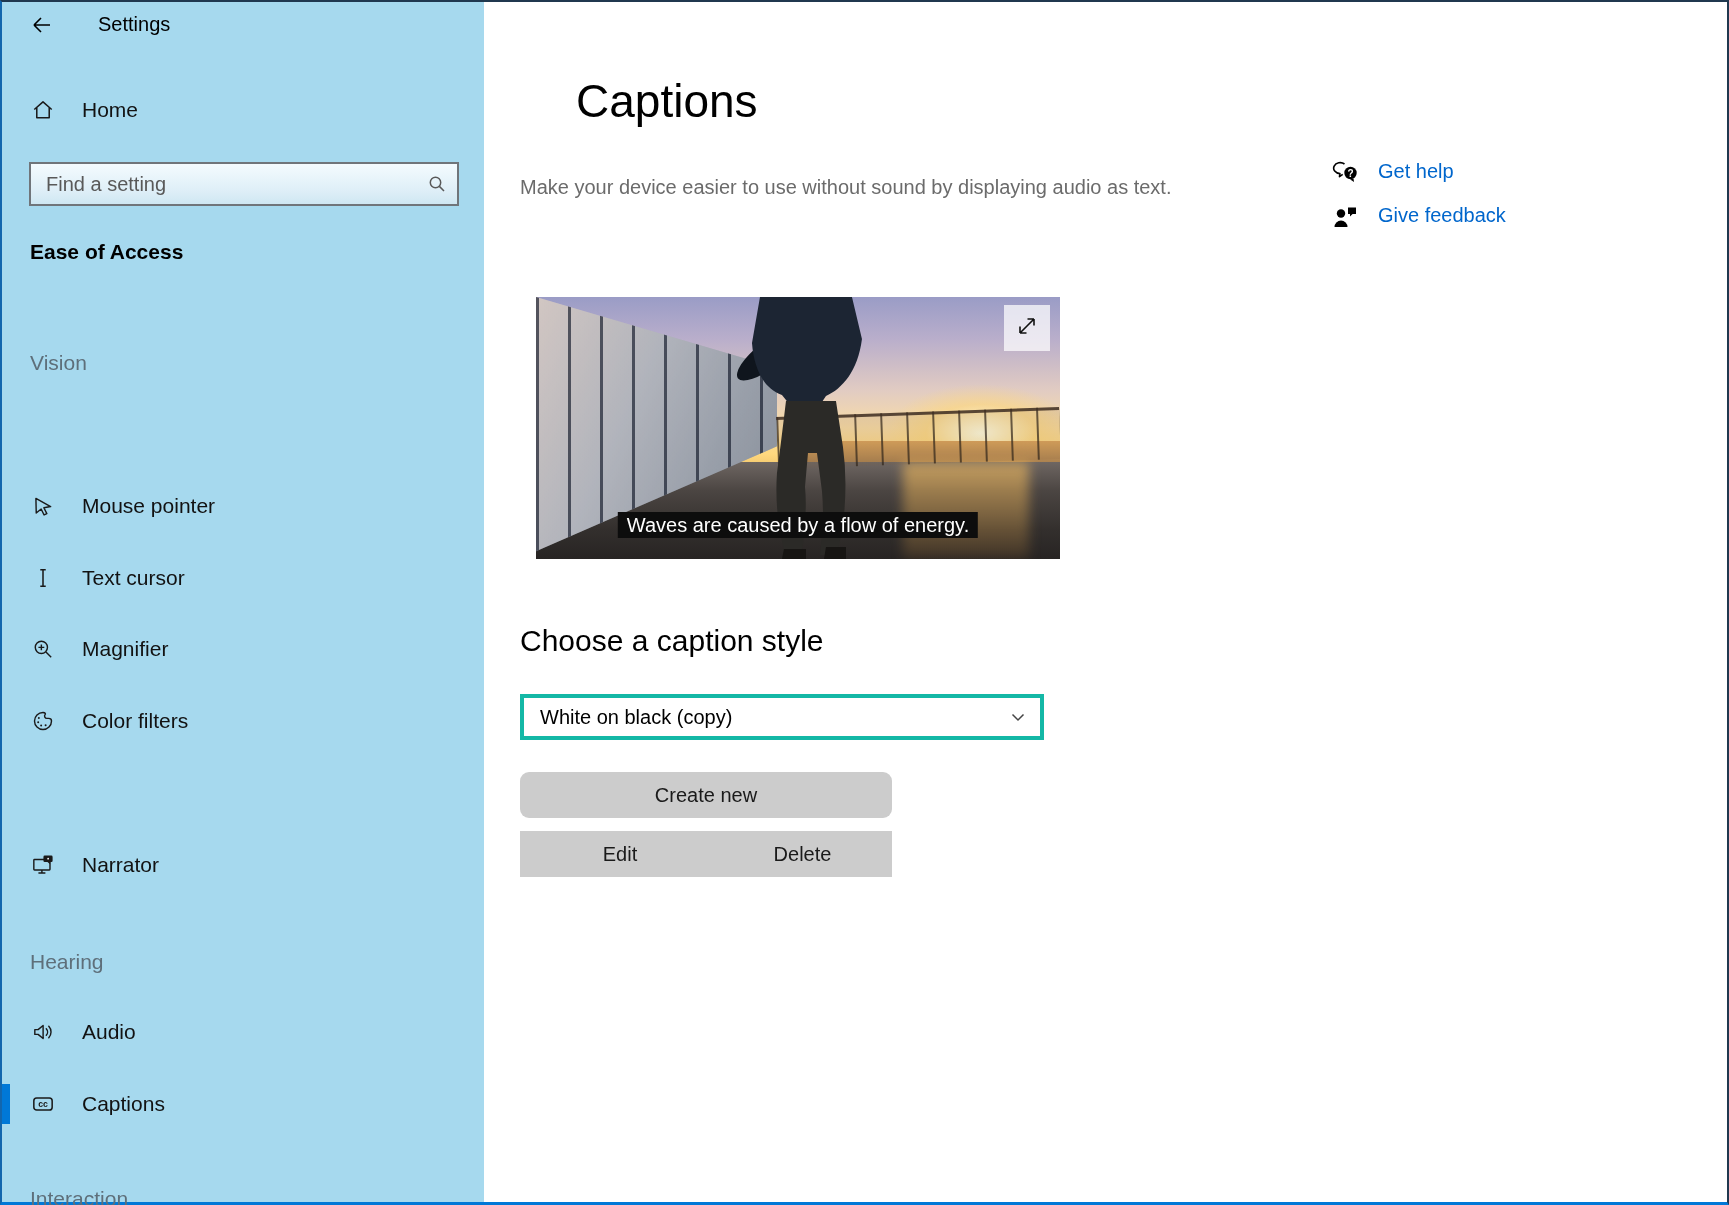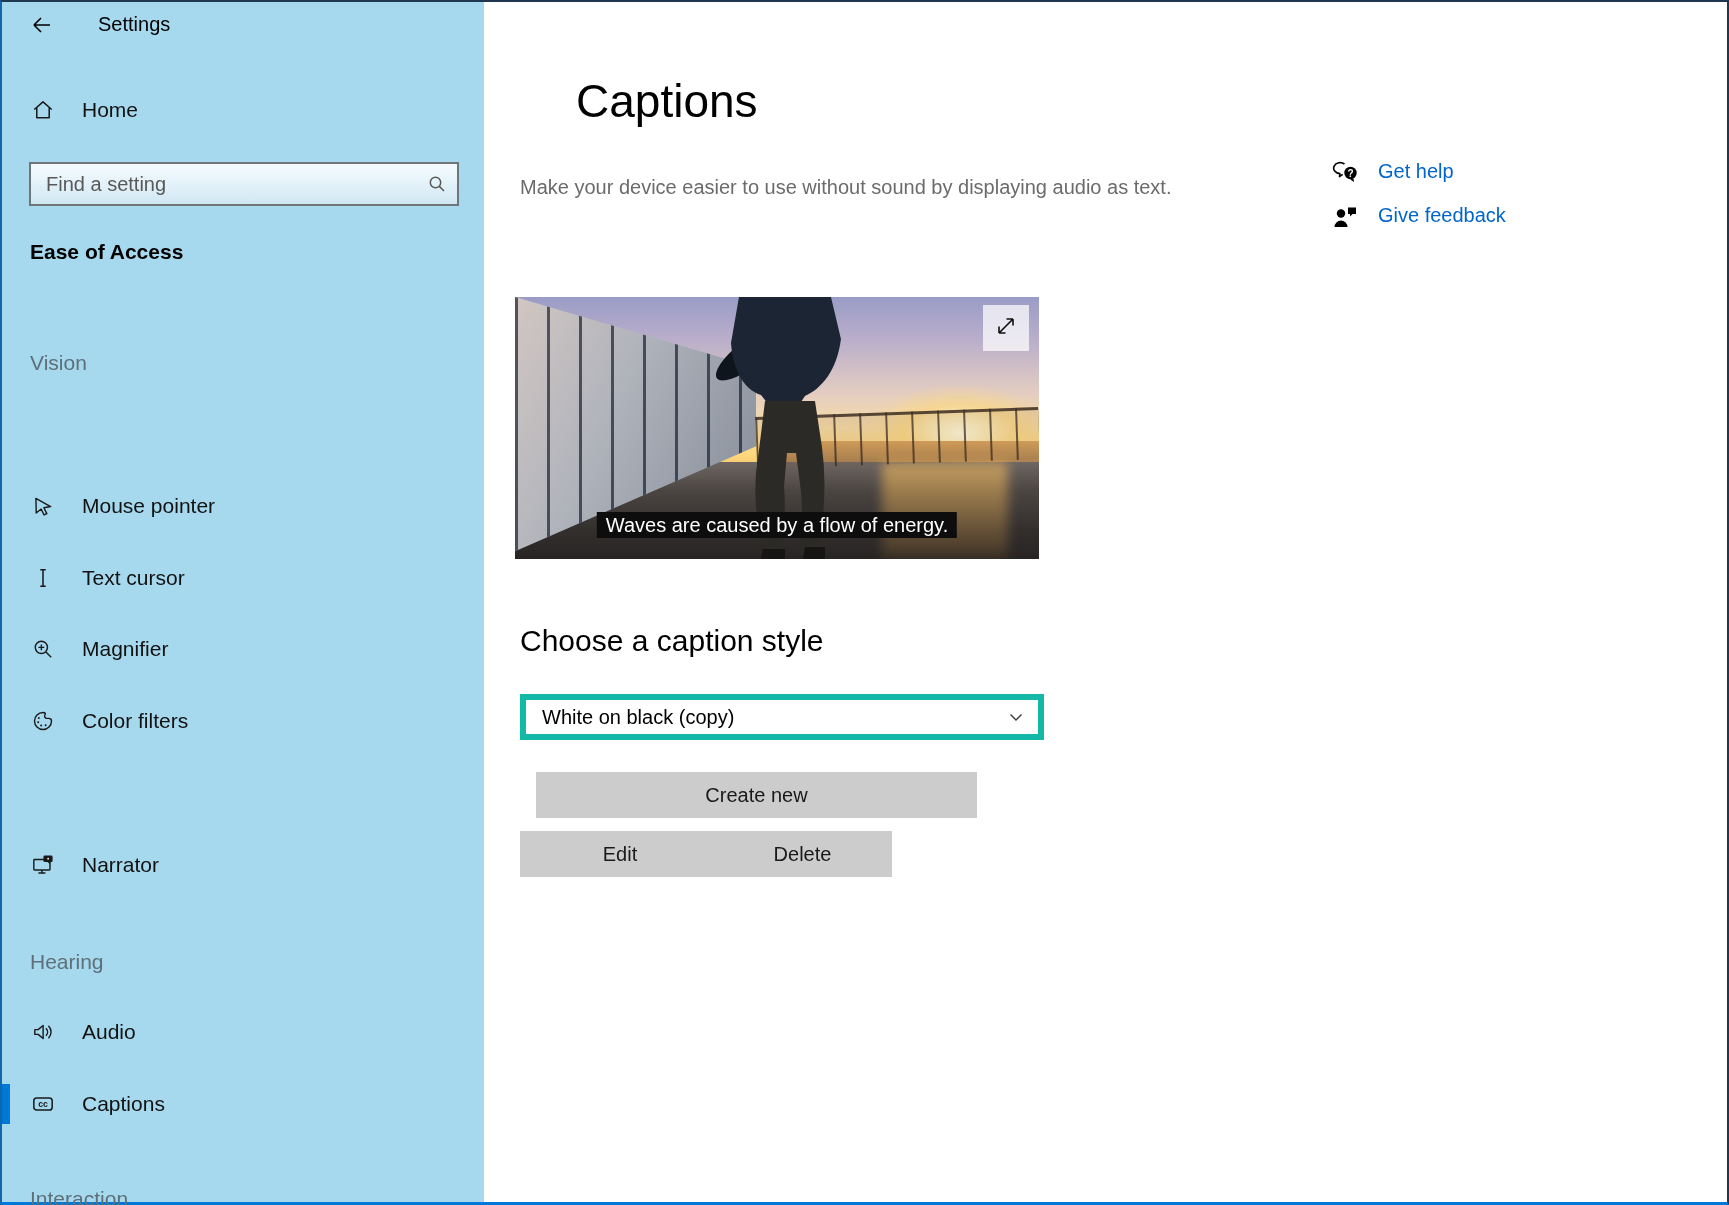--- a/index.html
+++ b/index.html
@@ -28,42 +28,42 @@
   
   .main { position:absolute; left:482px; top:0; right:0; bottom:0; background:#fff; }
   .page-title { position:absolute; left:92px; top:72px; font-size:46px; font-weight:300; color:#000; }
   .page-desc { position:absolute; left:36px; top:172px; width:660px; font-size:20px; line-height:27px; color:#6b6b6b; }
   .help-block { position:absolute; left:848px; top:158px; }
   .help-row { position:relative; height:44px; display:flex; align-items:flex-start; }
   .help-row .hicon { width:28px; height:26px; margin-top:0; }
   .help-row a { margin-left:18px; font-size:20px; color:#0066cc; text-decoration:none; cursor:pointer; }
 
   
-  .video { position:absolute; left:31px; top:295px; width:524px; height:262px; overflow:hidden; background:#fdba74; }
+  .video { position:absolute; left:52px; top:295px; width:524px; height:262px; overflow:hidden; background:#fdba74; }
   .sky { position:absolute; inset:0; background:linear-gradient(180deg,#9a9cc6 0%,#b9aecb 16%,#e2ccc2 36%,#f8dca6 50%,#ffd87e 60%,#eec269 66%); }
   .sun { position:absolute; left:60%; top:26%; width:50%; height:52%; background:radial-gradient(closest-side,rgba(255,252,225,.95),rgba(255,216,120,.55) 42%,rgba(255,216,120,0) 72%); }
   .sea { position:absolute; left:47%; right:0; top:55%; height:17%; background:linear-gradient(180deg,#dba45c 0%,#a37c4e 55%,#6e5539 100%); }
   .deck { position:absolute; left:0; right:0; top:63%; bottom:0; background:linear-gradient(180deg,#6e6662 0%,#4b4542 30%,#332f2d 70%,#272423 100%); }
   .deck-glow { position:absolute; right:6%; top:63%; width:24%; bottom:0; background:linear-gradient(180deg,rgba(255,196,96,.6),rgba(150,104,48,.2)); filter:blur(6px); }
   .wall { position:absolute; left:0; top:0; width:46%; height:100%; clip-path:polygon(0 0,100% 27%,100% 57%,0 97%);
           background:repeating-linear-gradient(90deg,rgba(40,45,60,.75) 0 3px,rgba(205,200,205,.30) 3px 32px),
                      linear-gradient(115deg,#d4c6be 0%,#a5abb4 40%,#828d9a 70%,#66727f 100%); }
   .rail { position:absolute; left:46%; right:0; top:44%; height:20%; transform:rotate(-2deg);
           border-top:3px solid rgba(62,46,34,.85);
           background:repeating-linear-gradient(90deg,rgba(52,40,28,.75) 0 2px,rgba(120,90,60,.12) 2px 26px); }
   .person-svg { position:absolute; left:37%; top:0; width:29%; height:100%; }
   .expand-btn { position:absolute; right:10px; top:8px; width:46px; height:46px; background:rgba(255,255,255,.72); display:flex; align-items:center; justify-content:center; cursor:pointer; }
   .vcaption { position:absolute; left:50%; bottom:21px; transform:translateX(-50%); background:#0d0d0d; color:#fff; font-size:20px; line-height:26px; padding:0 9px; white-space:nowrap; }
 
   .choose-heading { position:absolute; left:36px; top:622px; font-size:30px; font-weight:400; color:#000; }
-  .style-select { position:absolute; left:36px; top:692px; width:524px; height:46px; border:6px solid #14b8a6; background:#fff; display:flex; align-items:center; cursor:pointer; }
+  .style-select { position:absolute; left:36px; top:692px; width:524px; height:46px; border:4px solid #14b8a6; background:#fff; display:flex; align-items:center; cursor:pointer; }
   .style-select .sval { flex:1; font-size:20px; color:#000; padding-left:16px; }
   .style-select .chev { width:44px; display:flex; justify-content:center; }
   .btn { position:absolute; height:46px; background:#cccccc; border:none; font-size:20px; color:#1a1a1a; font-family:"Liberation Sans",sans-serif; cursor:pointer; }
-  .btn-create { left:52px; top:770px; width:441px; }
+  .btn-create { left:36px; top:770px; width:372px;border-radius:9px; }
   .btn-edit { left:36px; top:829px; width:200px; }
   .btn-delete { left:229px; top:829px; width:179px;text-align:center; }
 </style>
 </head>
 <body>
 
 <div class="window">
 
   <div class="sidebar">
 

